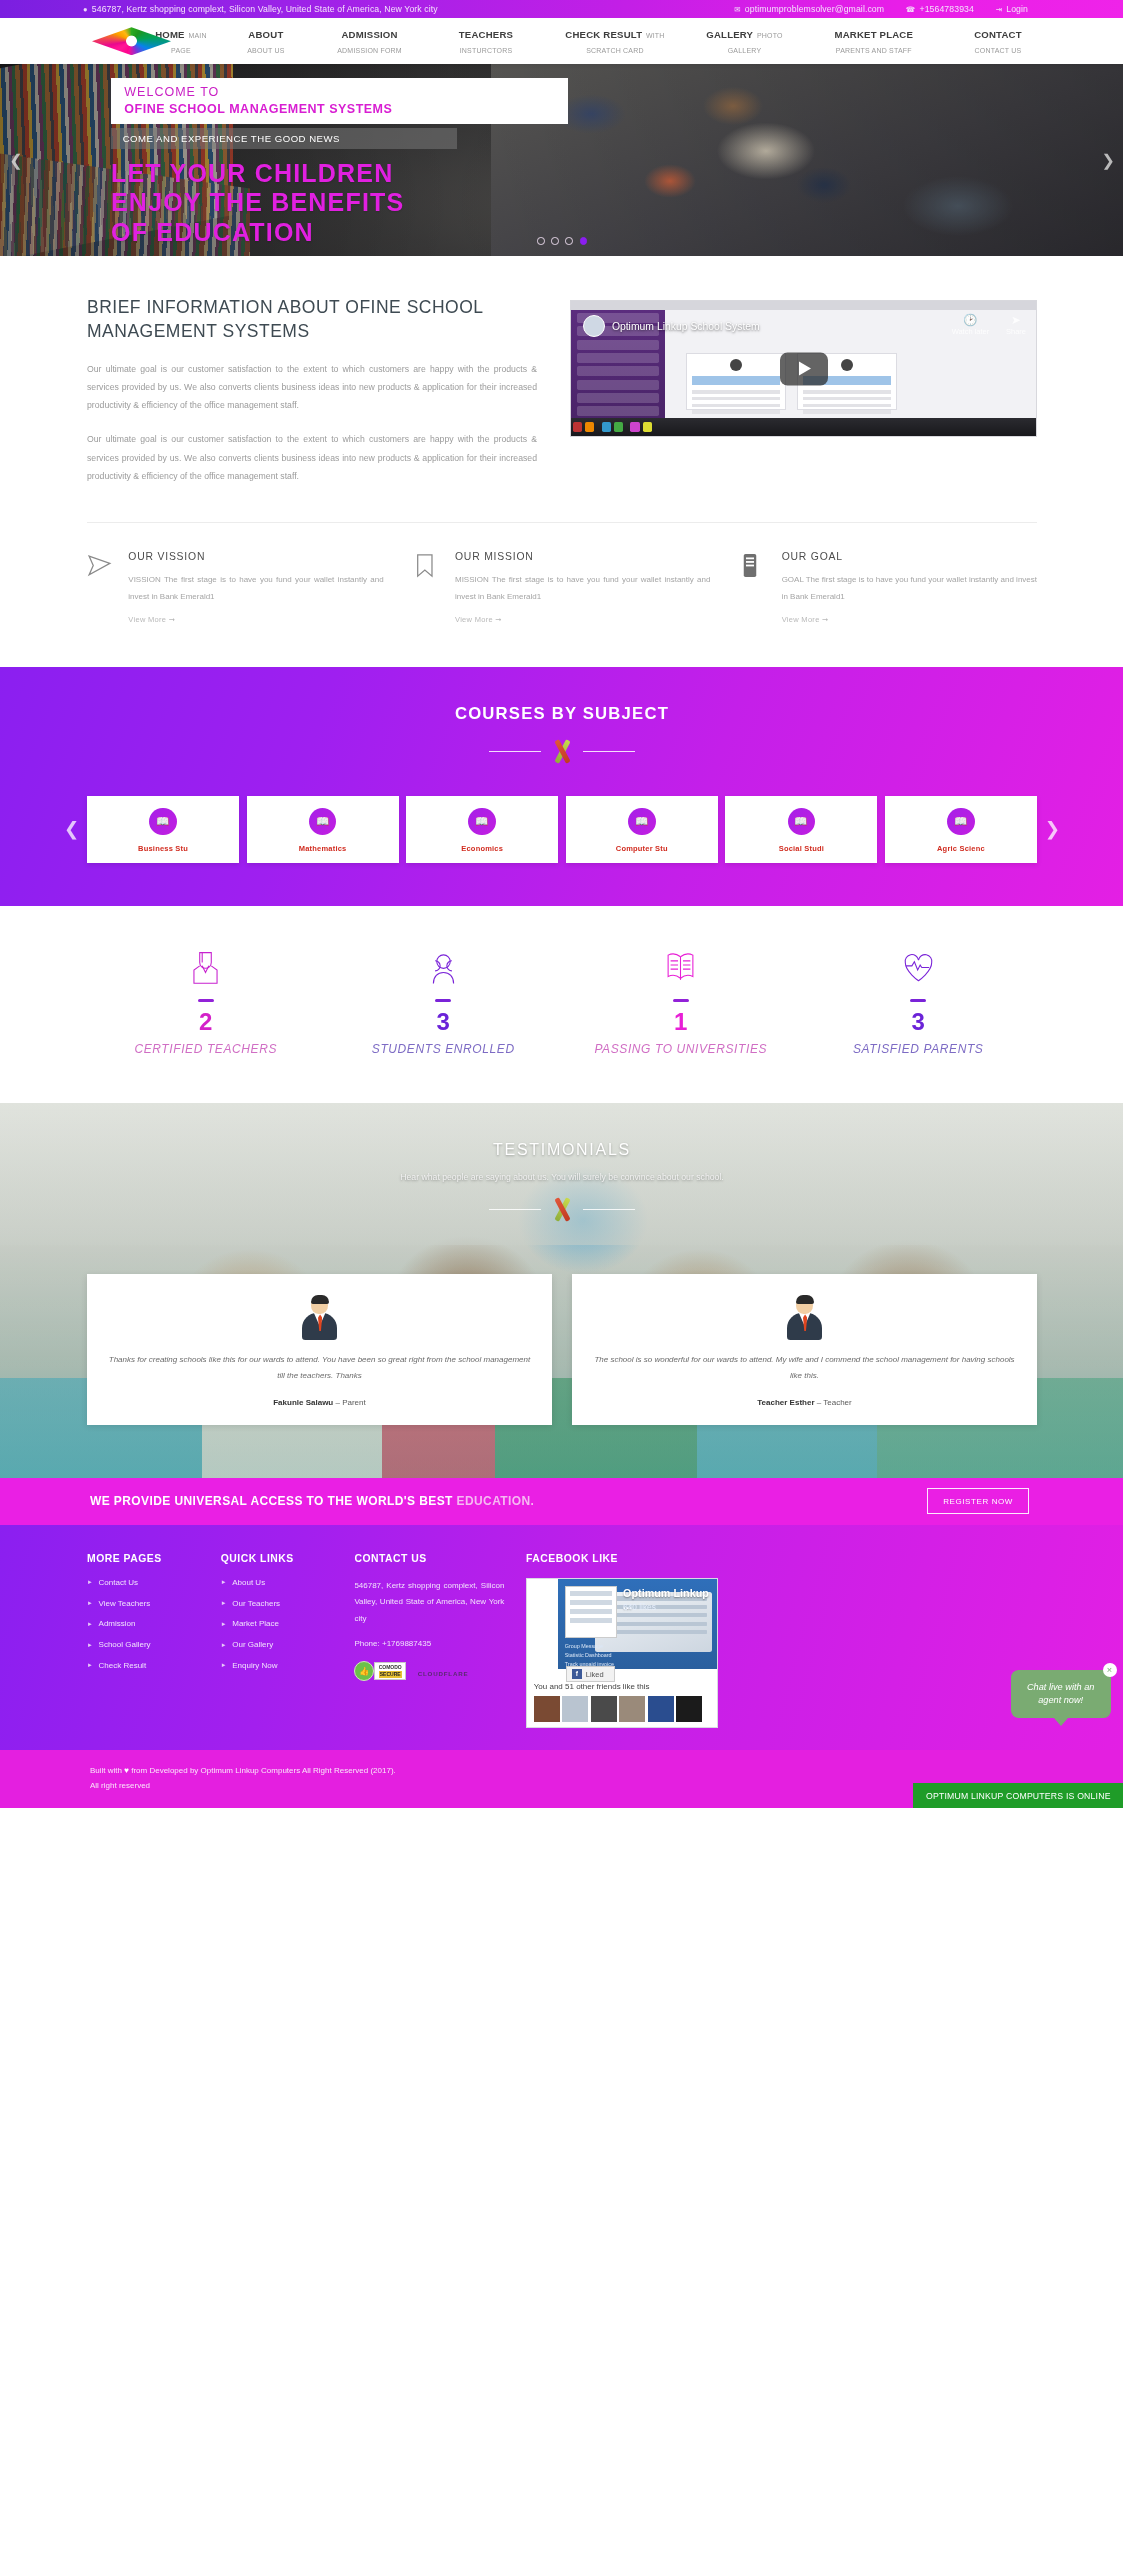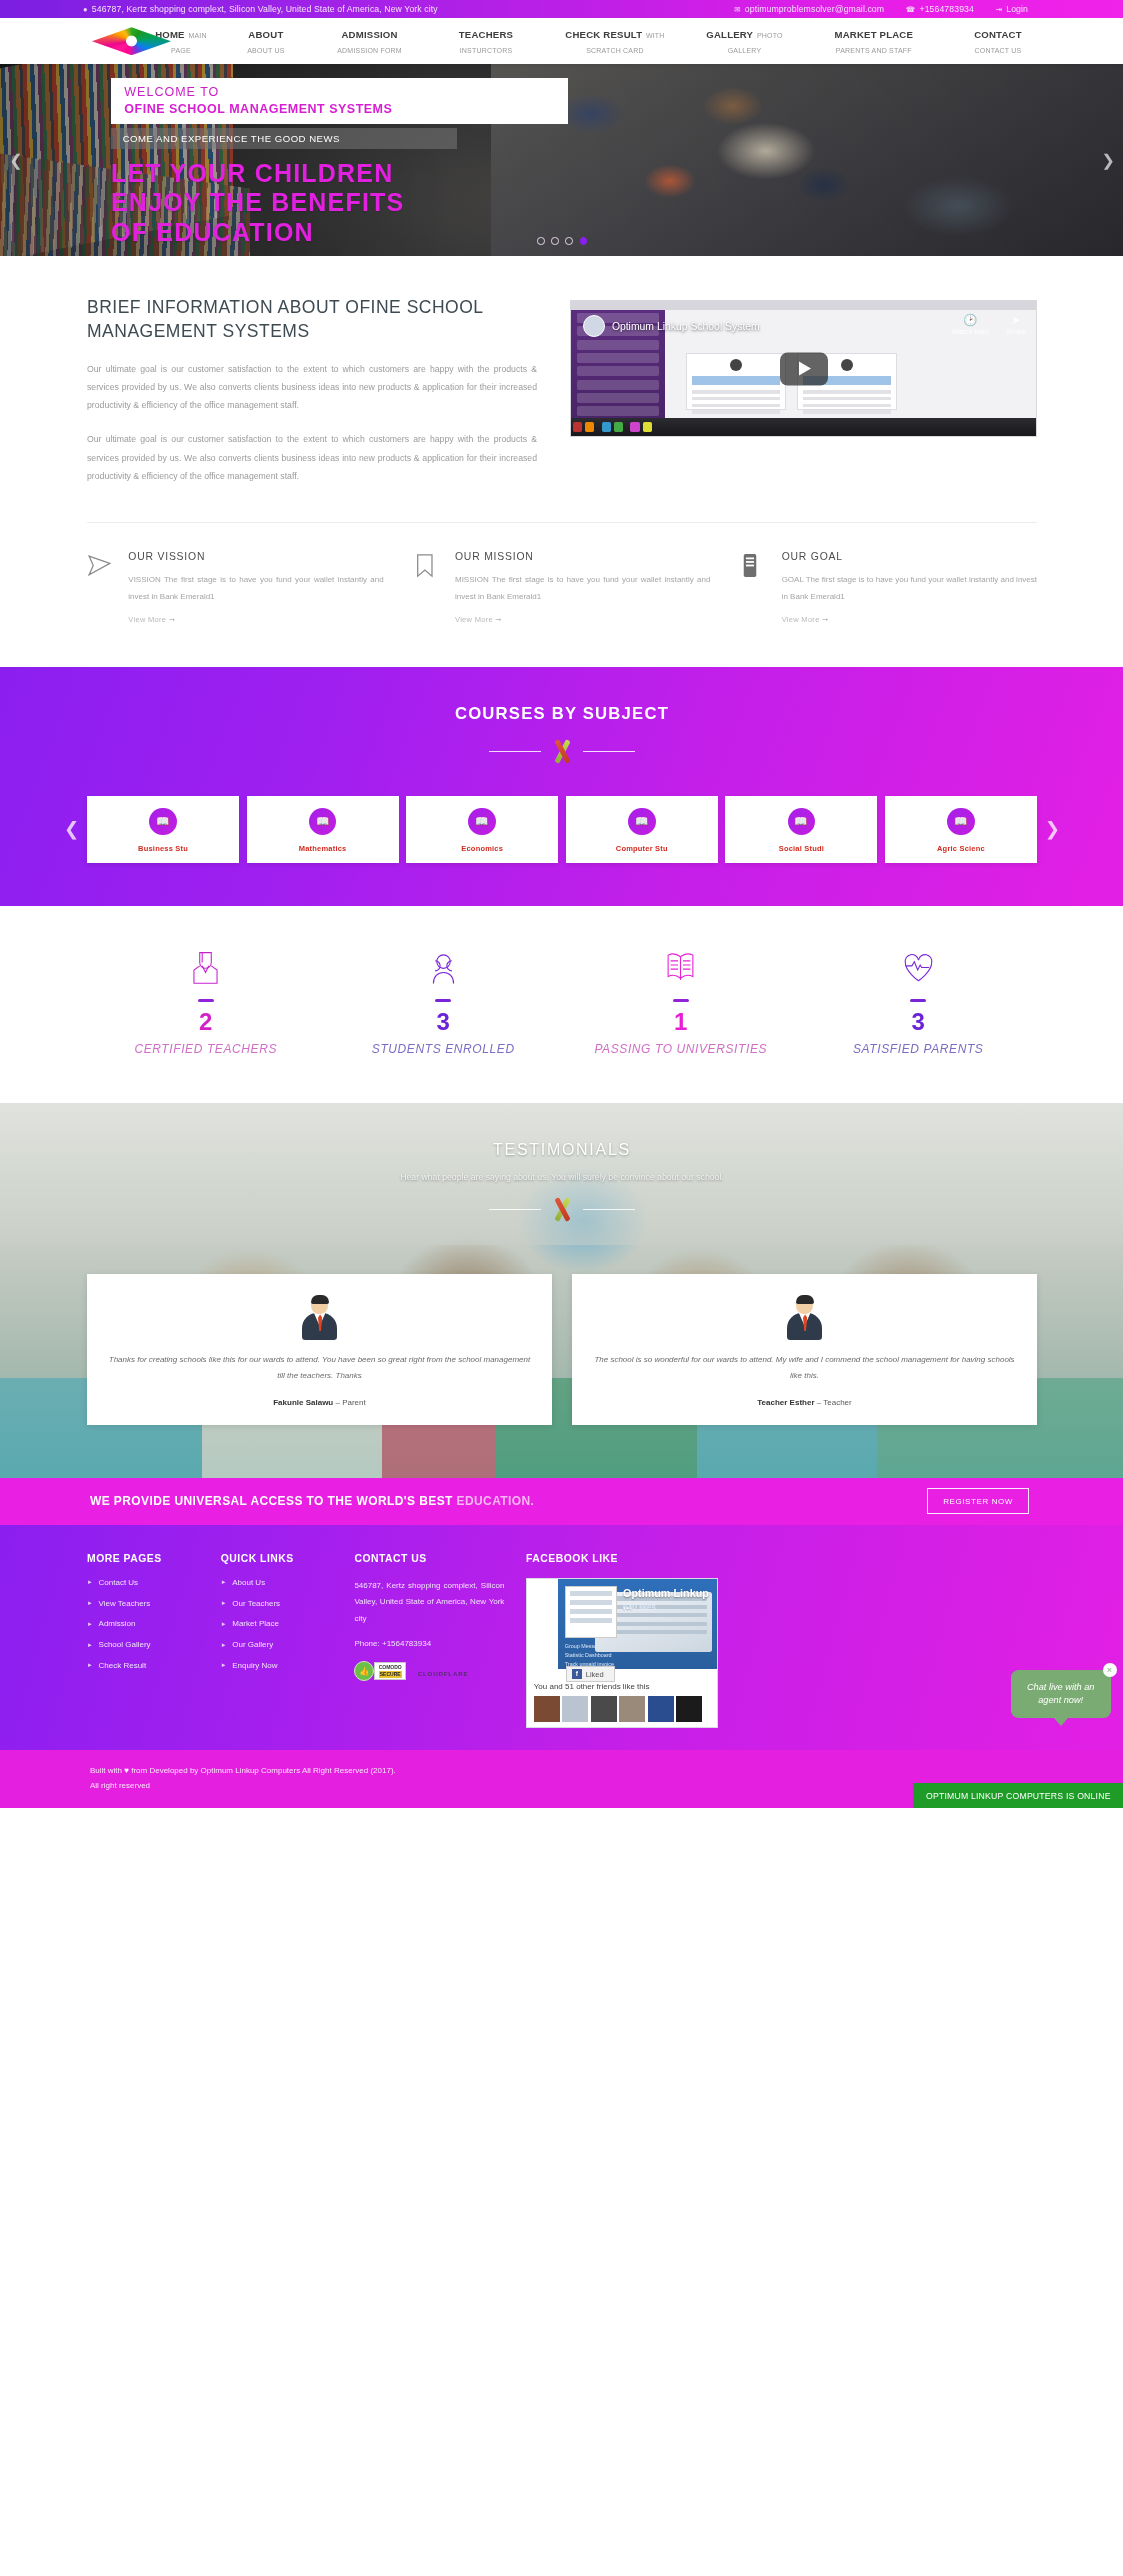--- a/index.html
+++ b/index.html
@@ -721,21 +721,21 @@
           <li>
               <span class="ar">►</span>
               <a href="#">Enquiry Now</a>
             </li>
         </ul>
       </div>
 
       <div class="f-col wide">
         <h4>CONTACT US</h4>
         <div class="addr">546787, Kertz shopping complext, Silicon Valley, United State of America, New York city</div>
-        <div class="phone">Phone: +1564783934</div>
+        <div class="phone">Phone: +1769887435</div>
         <div class="badges">
           <span class="badge-comodo">
             <span class="thumb">👍</span>
             <span class="txt">
               <span>COMODO</span>
               <span class="s">SECURE</span>
             </span>
           </span>
           <span class="badge-cf">
             <span class="cloud"></span>

